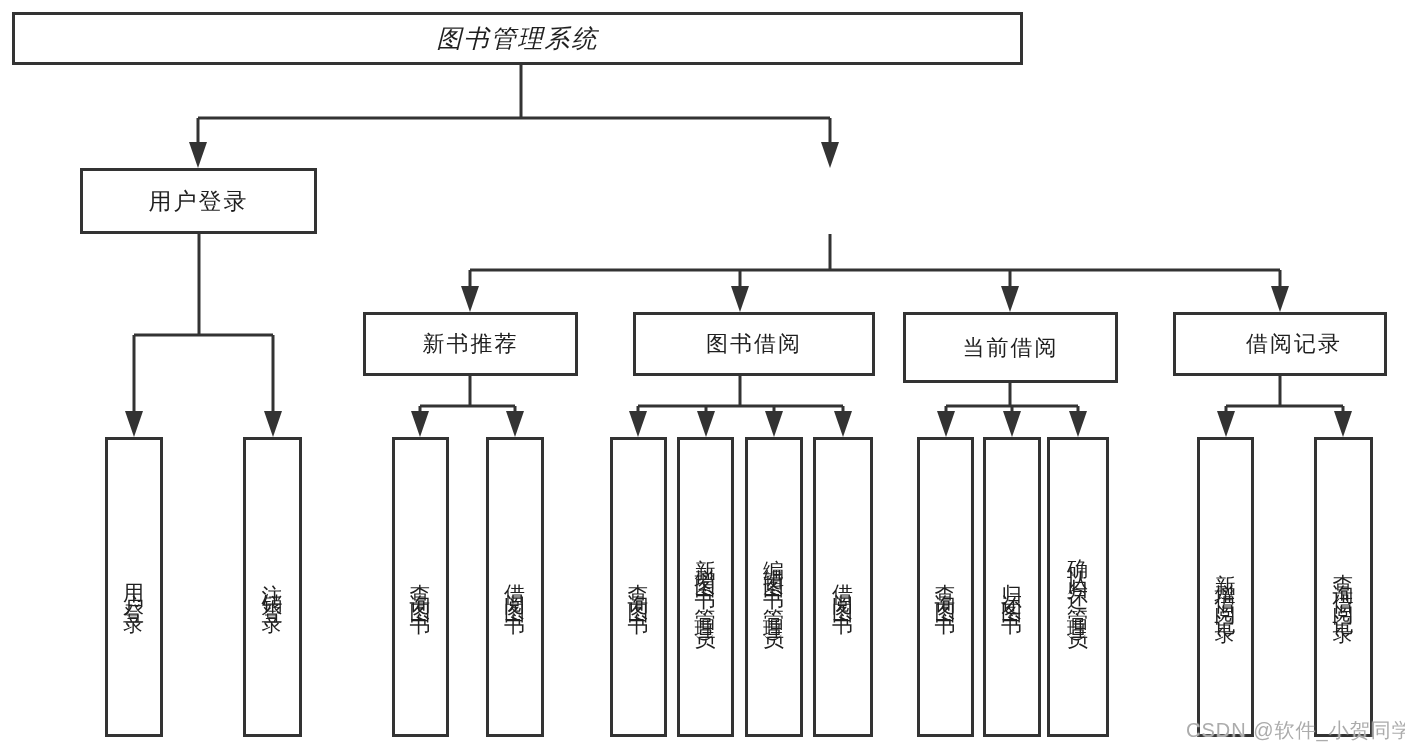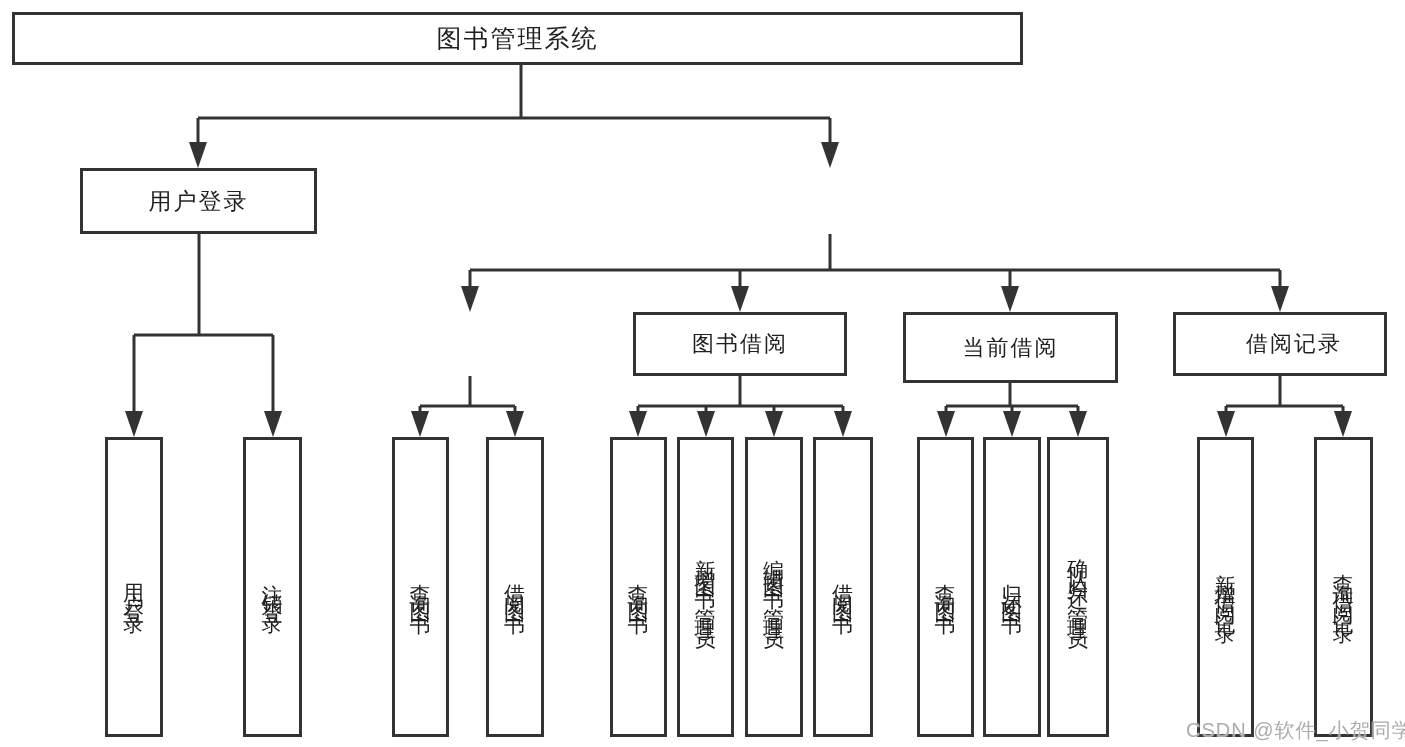--- a/index.html
+++ b/index.html
@@ -37,25 +37,25 @@
   .lvl2 .label{font-size:22px;}
   .vbox .label{
     writing-mode:vertical-lr;
     text-orientation:mixed;
     font-size:21px;
     letter-spacing:10px;
     line-height:1;
     max-height:292px;
   }
   
-  .b-root {left:12px;  top:12px;  width:1011px;height:53px;}
+  .b-root {left:12px;  top:12px;  width:1011px;height:53px;font-style:italic;}
   .b-login{left:80px;  top:168px; width:237px; height:66px;}
   .b-mgmt {left:712px; top:168px; width:233px; height:66px;}
   .b-l21  {left:363px; top:312px; width:215px; height:64px;}
-  .b-l22  {left:633px; top:312px; width:214px; height:64px;}
+  .b-l22  {left:633px; top:312px; width:242px; height:64px;}
   .b-l23  {left:903px; top:312px; width:215px; height:71px;}
   .b-l24  {left:1173px;top:312px; width:214px; height:64px;padding-left:28px;}
   .b-a1{left:105px; top:437px;width:58px;height:300px;}
   .b-a2{left:243px; top:437px;width:59px;height:300px;}
   .b-b1{left:392px; top:437px;width:57px;height:300px;}
   .b-b2{left:486px; top:437px;width:58px;height:300px;}
   .b-c1{left:610px; top:437px;width:57px;height:300px;}
   .b-c2{left:677px; top:437px;width:57px;height:300px;}
   .b-c3{left:745px; top:437px;width:58px;height:300px;}
   .b-c4{left:813px; top:437px;width:60px;height:300px;}
@@ -136,20 +136,23 @@
     </svg>
 
   <div class="node hbox b-root">
     <span class="label">图书管理系统</span>
   </div>
 
   <div class="node hbox lvl1 b-login">
     <span class="label">用户登录</span>
   </div>
 
+  <div class="node hbox lvl2 b-l21">
+    <span class="label">新书推荐</span>
+  </div>
   <div class="node hbox lvl2 b-l22">
     <span class="label">图书借阅</span>
   </div>
   <div class="node hbox lvl2 b-l23">
     <span class="label">当前借阅</span>
   </div>
   <div class="node hbox lvl2 b-l24">
     <span class="label">借阅记录</span>
   </div>
 

